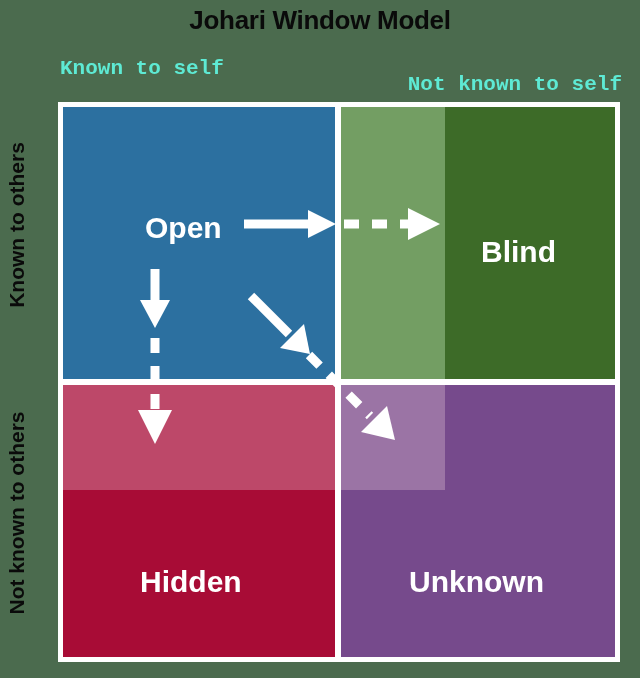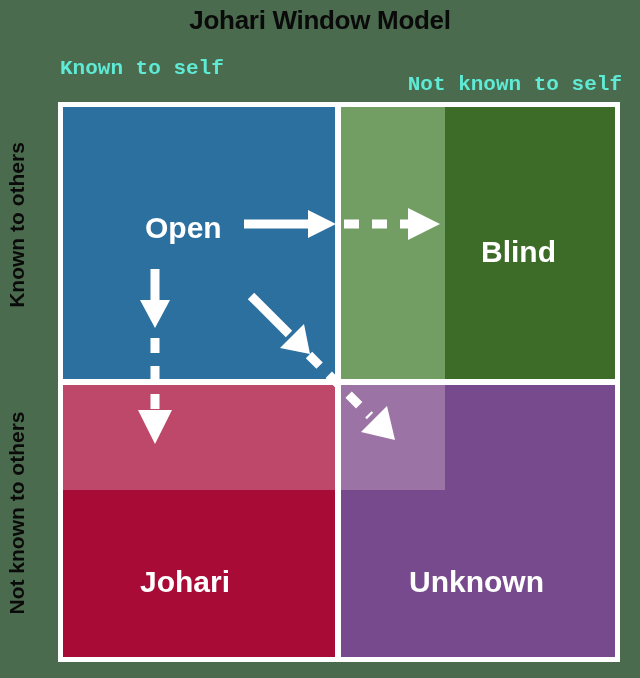--- a/index.html
+++ b/index.html
@@ -161,21 +161,21 @@
       <div class="quad-label lbl-open">Open</div>
     </div>
 
     <div class="quad q-blind" style="background:#3d6b28;padding-left:15px;">
       <div class="band band-blind-light" style="background:#739e63;"></div>
       <div class="quad-label lbl-blind">Blind</div>
     </div>
 
     <div class="quad q-hidden" style="background:#a80c36;">
       <div class="band band-hidden-light" style="background:#bd4869;"></div>
-      <div class="quad-label lbl-hidden">Johari</div>
+      <div class="quad-label lbl-hidden">Hidden</div>
     </div>
 
     <div class="quad q-unknown" style="background:#764a8c;">
       <div class="band band-unknown-light" style="background:#9b74a5;"></div>
       <div class="quad-label lbl-unknown">Unknown</div>
     </div>
 
     <svg id="arrows" viewBox="0 0 562 560" width="562" height="560">
 
       <g>

